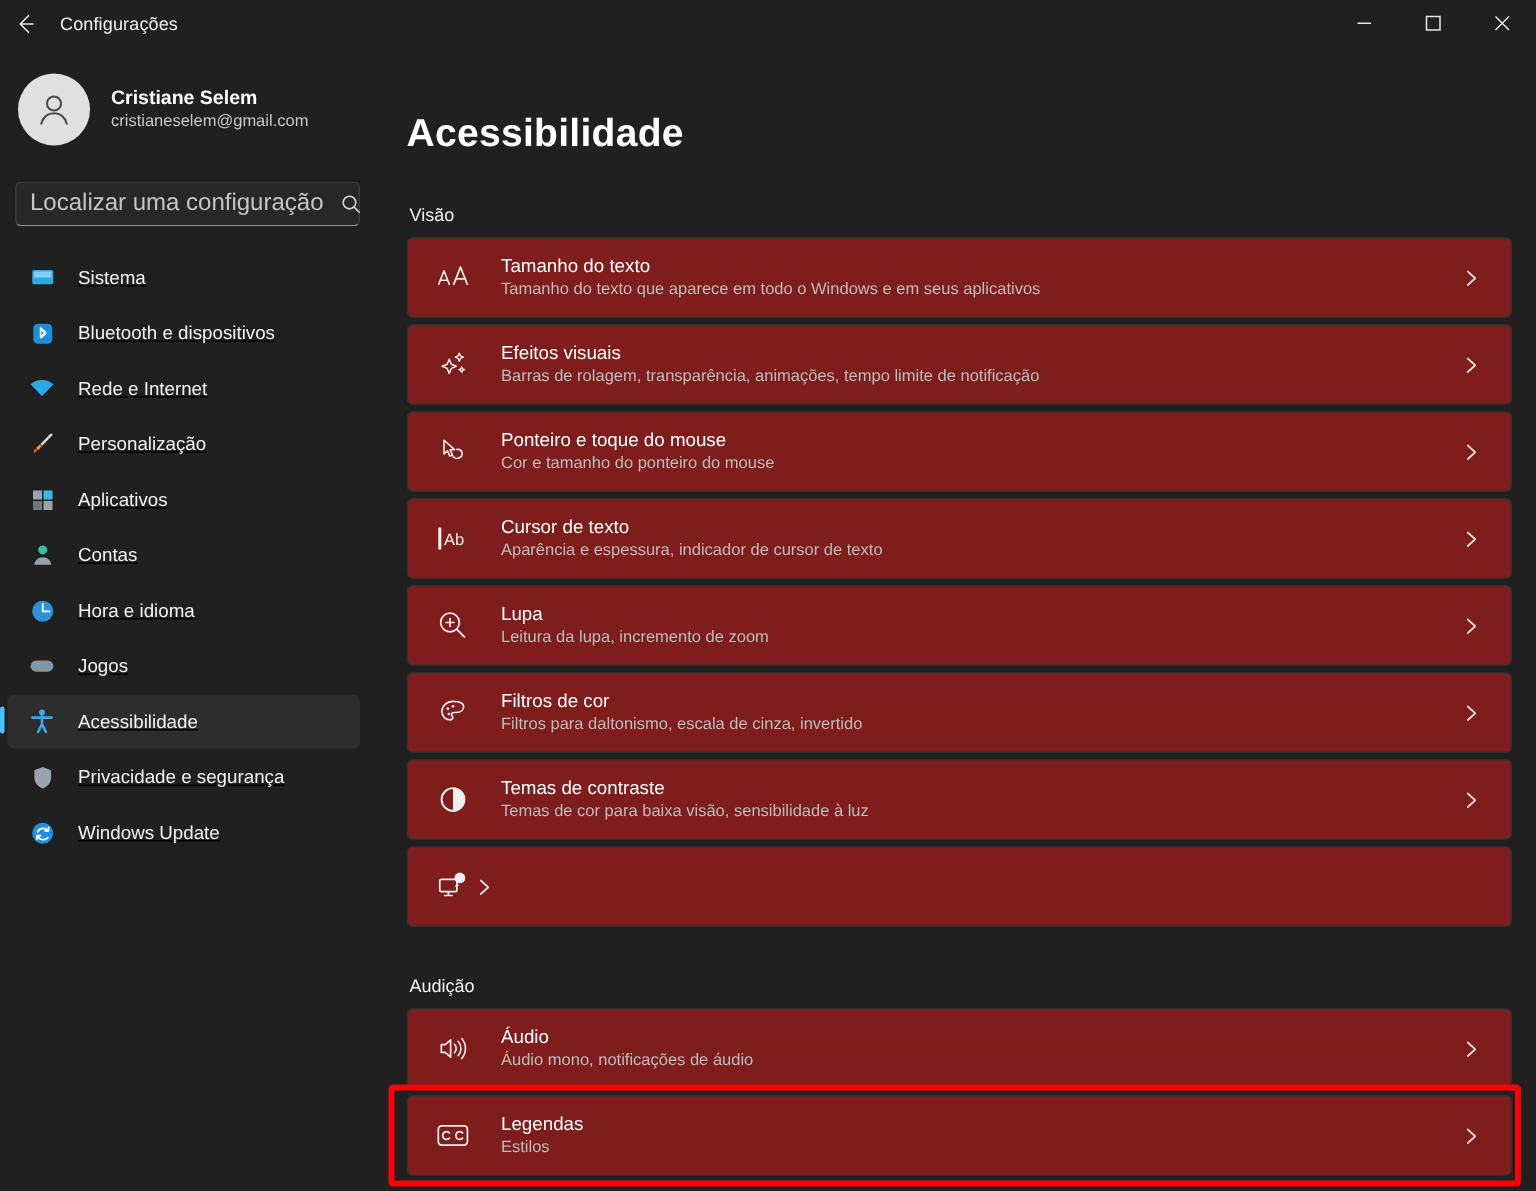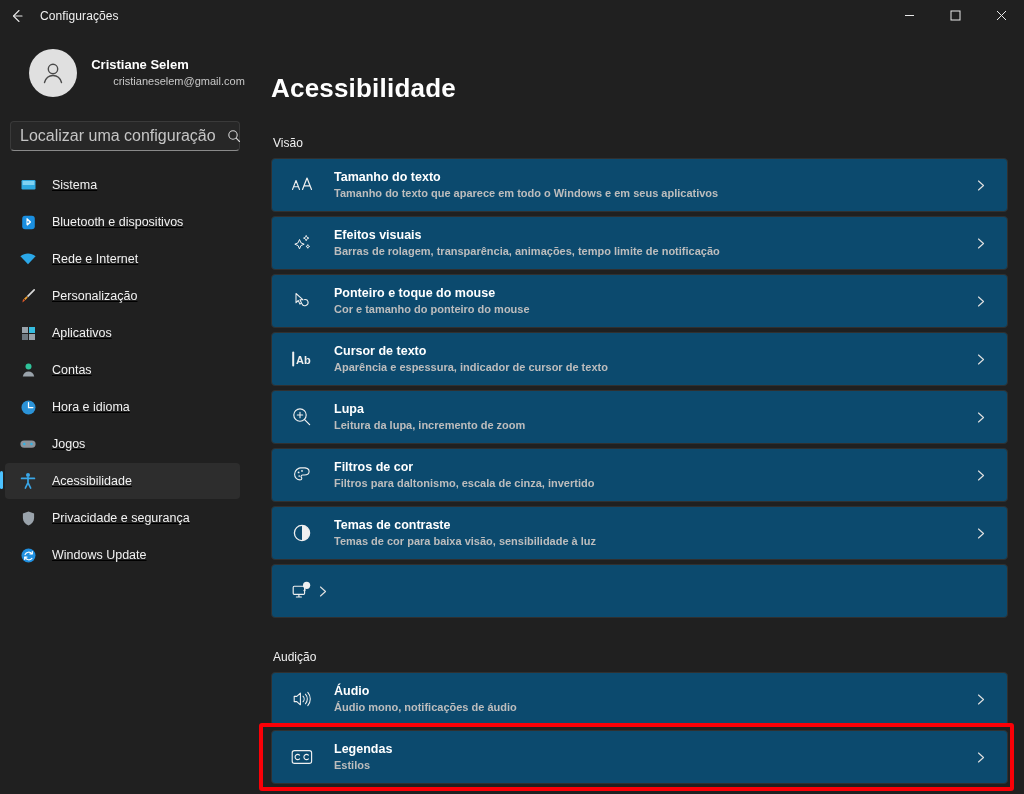--- a/index.html
+++ b/index.html
@@ -47,35 +47,34 @@
   .sidebar {
     width: 262px;
     flex: 0 0 262px;
     background: #202020;
     padding-top: 8px;
   }
   .account {
     display: flex; align-items: center;
     padding: 6px 0 0 12px;
     height: 62px;
-    justify-content: center;
   }
   .avatar {
     width: 48px; height: 48px; border-radius: 50%;
     background: #e0e0e0;
     display: flex; align-items: center; justify-content: center;
     flex: 0 0 48px;
   }
   .account-text { margin-left: 14px; overflow: hidden; }
   .account-name {
     font-size: 13px; font-weight: bold; color: #ffffff;
     line-height: 16px;
   }
   .account-mail {
-    font-size: 11px; color: #c8c8c8; line-height: 15px; margin-top: 1px; margin-left: 22px;
+    font-size: 11px; color: #c8c8c8; line-height: 15px; margin-top: 1px;
   }
 
   .search-wrap { padding: 20px 22px 0 10px; }
   .search-box {
     height: 30px;
     background: #272727;
     border: 1px solid #3a3a3a;
     border-bottom: 1px solid #8a8a8a;
     border-radius: 4px;
     display: flex; align-items: center;
@@ -136,29 +135,28 @@
     letter-spacing: .2px;
   }
   .section-head {
     font-size: 12px; font-weight: normal; color: #f0f0f0;
     margin: 32px 0 8px 2px;
   }
   .section-head.second { }
 
   .card {
     position: relative;
-    background: #0c4a6e;
+    background: #7f1d1d;
     border: 1px solid #303030;
     border-radius: 4px;
     height: 54px;
     display: flex; align-items: center;
     margin-bottom: 4px;
     padding: 0 14px 0 16px;
     cursor: default;
-    font-weight: bold;
   }
   .card-icon {
     width: 28px; flex: 0 0 28px;
     display: flex; align-items: center; justify-content: center;
     color: #f0f0f0;
   }
   .card-text { margin-left: 18px; flex: 1; min-width: 0; }
   .card-title {
     font-size: 12.5px; color: #ffffff; line-height: 16px;
   }

